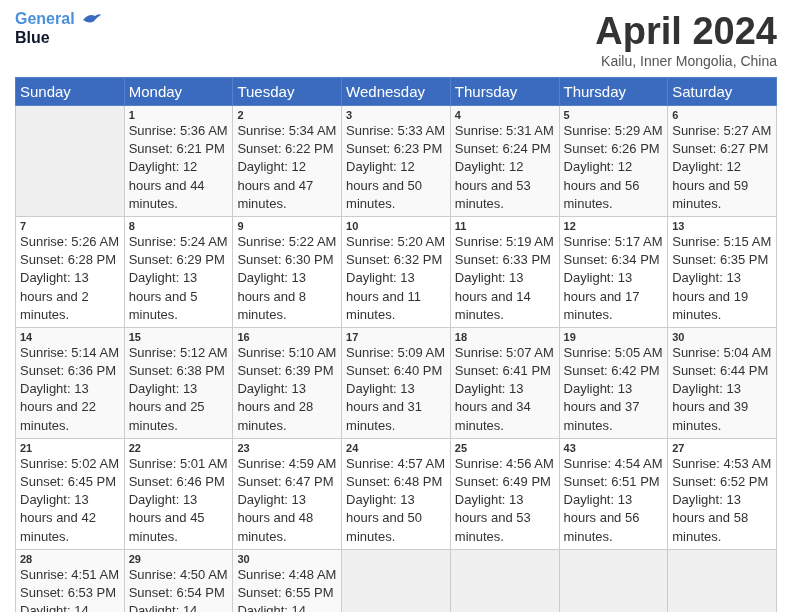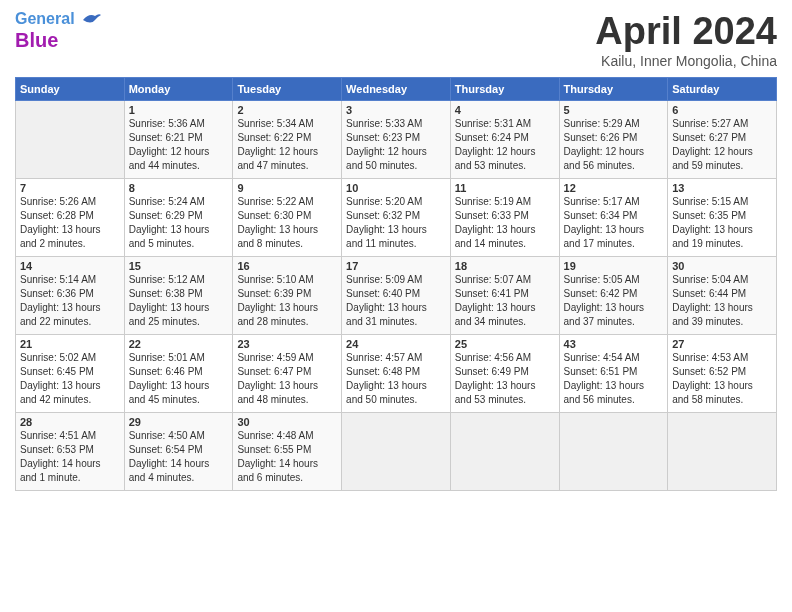--- a/index.html
+++ b/index.html
@@ -37,22 +37,22 @@
       color: #555;
     }
     table {
       width: 100%;
       border-collapse: collapse;
       table-layout: fixed;
     }
     thead tr th {
       background-color: #3a6bbf;
       color: #fff;
-      font-size: 11px;
-      font-weight: bold;
+      font-size: 15px;
+      font-weight: normal;
       padding: 5px 4px;
       text-align: left;
       border: 1px solid #5580cc;
     }
     tbody tr td {
       border: 1px solid #ccc;
       vertical-align: top;
       padding: 3px 4px;
       font-size: 9px;
       color: #333;
@@ -63,42 +63,42 @@
       background: #f9f9f9;
     }
     .day-num {
       font-size: 11px;
       font-weight: bold;
       color: #333;
       display: block;
       margin-bottom: 1px;
     }
     .day-info {
-      font-size: 10px;
+      font-size: 13px;
       line-height: 1.4;
       color: #333;
     }
     .empty-cell {
       background: #f0f0f0 !important;
     }
   </style>
 </head>
 <body>
 
 <div class="container">
   <div class="header-section">
     <div class="logo">
       <div>
         <div style="font-size:16px;font-weight:bold;color:#333;line-height:1.1;">
           <span style="color:#4a90d9;">General</span>
           <svg width="22" height="18" viewBox="0 0 22 18" style="vertical-align:middle;margin-left:2px;">
             <path d="M2,9 Q8,2 14,5 Q18,2 20,4 Q16,6 14,9 Q10,14 2,9Z" fill="#3a6bbf"></path>
           </svg>
         </div>
-        <div style="font-size:20px;font-weight:bold;color:#a21caf;">Blue</div>
+        <div style="font-size:16px;font-weight:bold;color:#0f172a;">Blue</div>
       </div>
     </div>
     <div class="title-section">
       <div class="month-title">April 2024</div>
       <div class="subtitle">Kailu, Inner Mongolia, China</div>
     </div>
   </div>
 
   <table>
     <thead>

